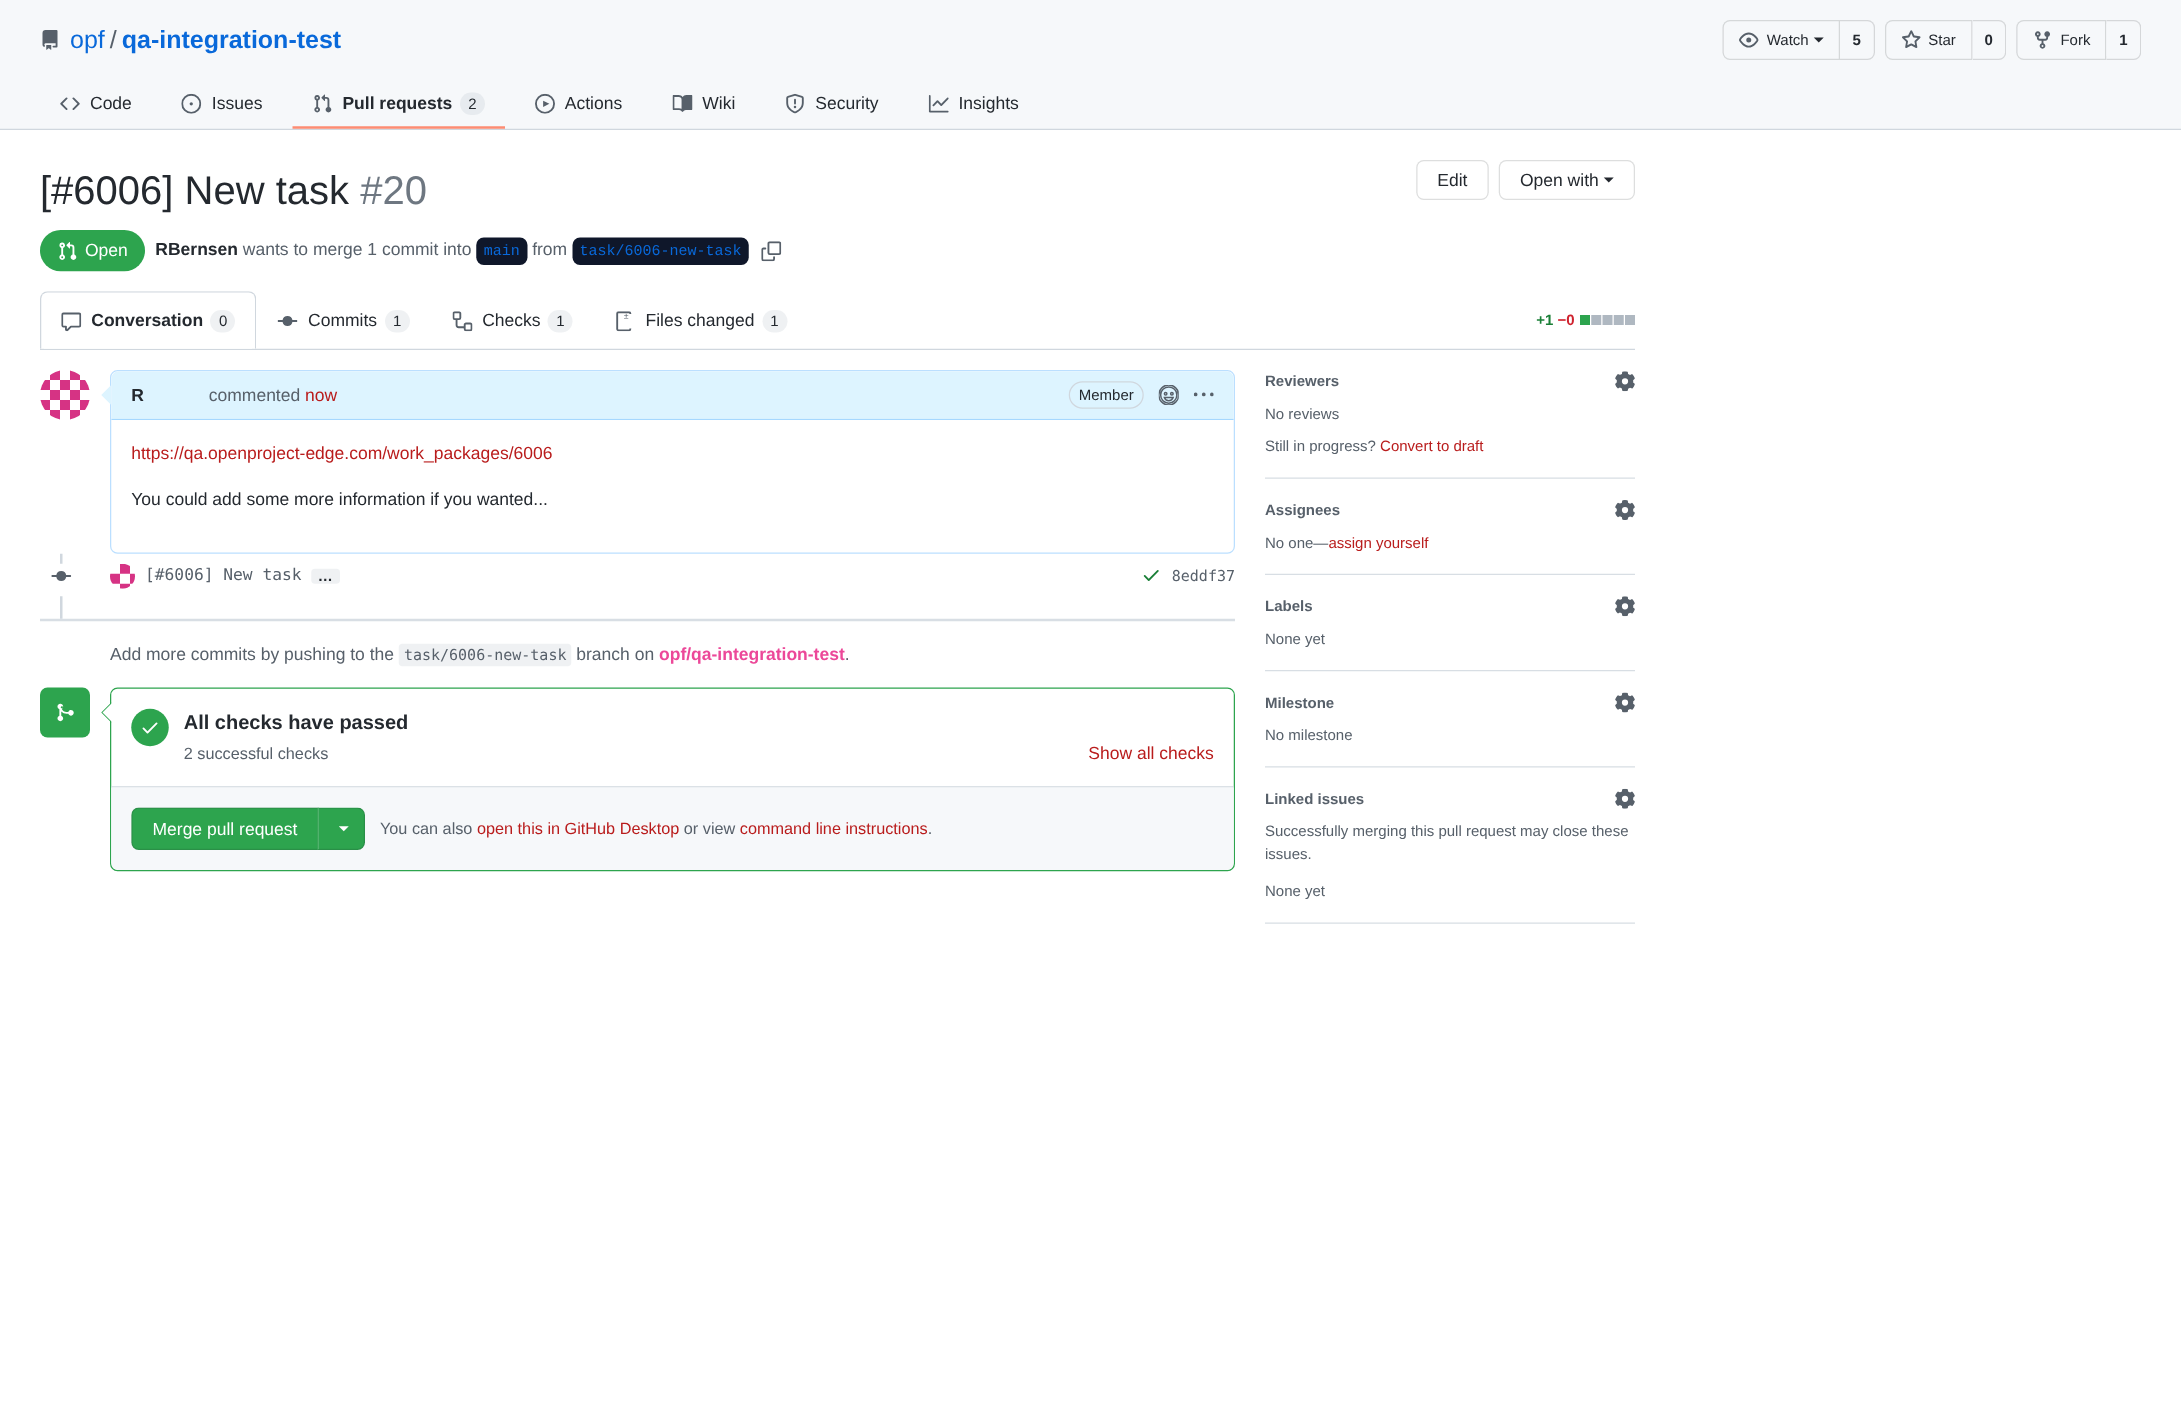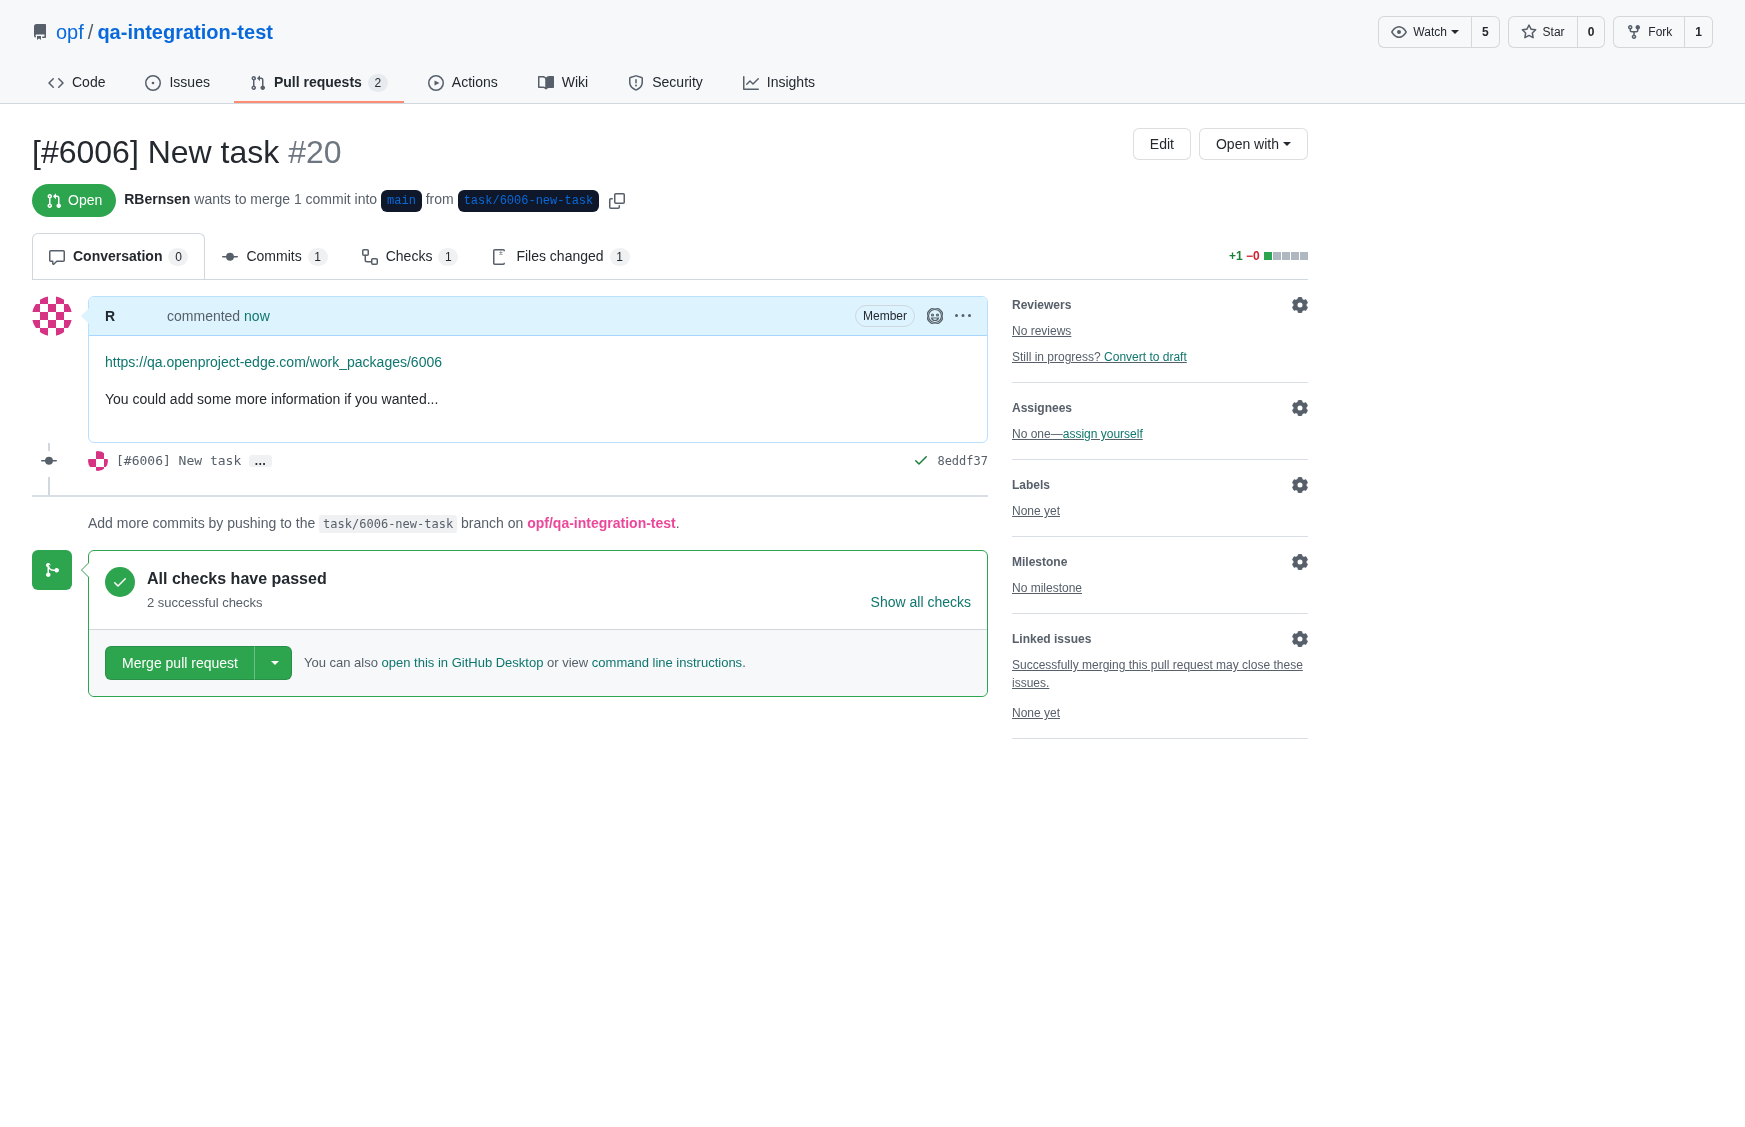--- a/index.html
+++ b/index.html
@@ -3,21 +3,21 @@
 <meta charset="utf-8">
 <style>
   * { box-sizing: border-box; margin: 0; padding: 0; }
   body {
     font-family: -apple-system, BlinkMacSystemFont, "Segoe UI", Helvetica, Arial, sans-serif;
     color: #24292f;
     background: #ffffff;
     font-size: 14px;
     line-height: 1.5;
   }
-  a { color: #0f766e; text-decoration: none; }
+  a { color: #b91c1c; text-decoration: none; }
 
   
   .repo-header {
     padding: 16px 32px 0 32px;
     background: #f6f8fa;
     border-bottom: 1px solid #d0d7de;
   }
   .repo-header-top {
     display: flex;
     justify-content: space-between;
@@ -267,21 +267,21 @@
 
   
   .side-section { padding:16px 0; border-bottom:1px solid #d8dee4; }
   .side-section:first-child{padding-top:0;}
   .side-header {
     display:flex; justify-content:space-between; align-items:center;
     margin-bottom:8px;
   }
   .side-header h4 { font-size:12px; font-weight:600; color:#57606a; }
   .side-header svg { fill:#57606a; cursor:pointer; }
-  .side-body { font-size:12px; color:#57606a;text-decoration:underline; }
+  .side-body { font-size:12px; color:#57606a; }
   .side-body a { font-size:12px; }
 
   .caret-down {
     display:inline-block; width:0;height:0; margin-left:4px;
     border-left:4px solid transparent;
     border-right:4px solid transparent;
     border-top:4px solid currentColor;
     vertical-align:middle;
   }
 </style>

